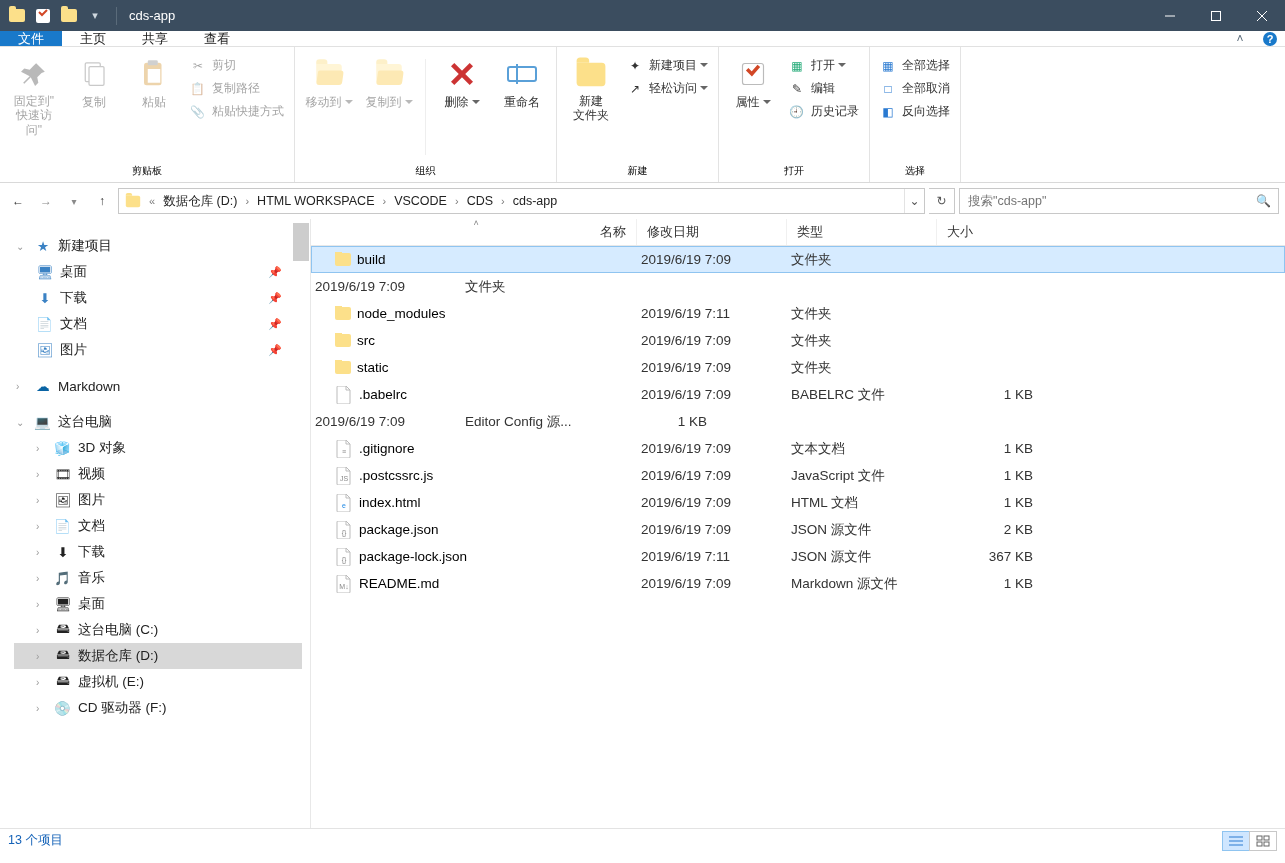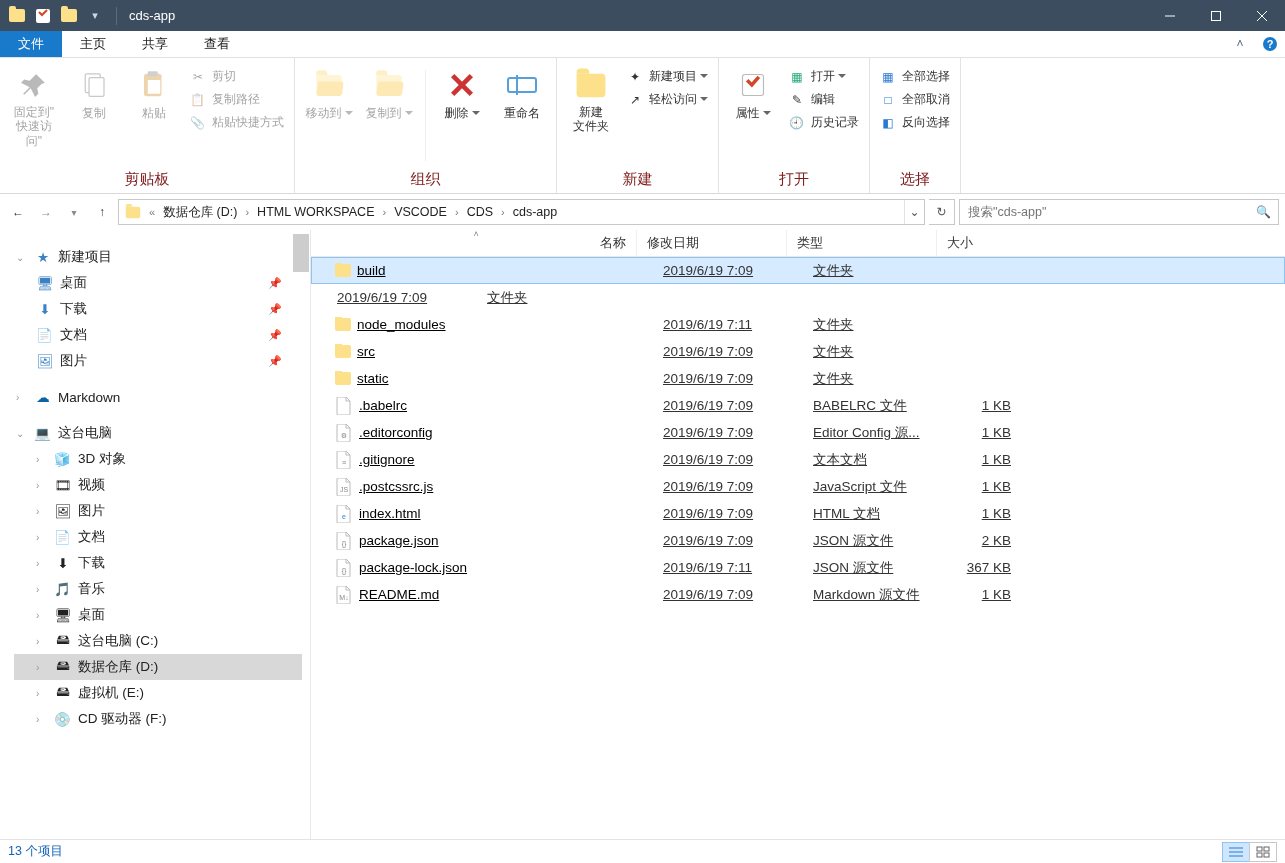--- a/index.html
+++ b/index.html
@@ -12,32 +12,32 @@
 .titlebar .divider { width: 1px; height: 18px; background: #5a6b7a; margin: 0 4px; }
 .titlebar .title { padding-left: 8px; font-size: 13px; }
 .titlebar .spacer { flex: 1; }
 .titlebar .winbtn { width: 46px; height: 31px; display: flex; align-items: center; justify-content: center; color: #fff; }
 .folder-glyph { width: 16px; height: 13px; display: inline-block; position: relative; background: #fce08a; border-radius: 0 2px 2px 2px; }
 .folder-glyph::before { content: ""; position: absolute; top: -3px; left: 0; width: 7px; height: 3px; background: #fce08a; border-radius: 2px 2px 0 0; }
 .folder-glyph.open { background: #ffe9a6; }
 .folder-glyph.open::after{ content:""; position:absolute; bottom:0; left:0; width:16px; height:9px; background:#fccf5a; border-radius:1px 2px 2px 2px; transform: skewX(-8deg); transform-origin: bottom left;}
 
 
-.tabrow { height: 27px; background: #fff; display: flex; border-bottom: 1px solid #e1e1e1; }
+.tabrow { height: 16px; background: #fff; display: flex; border-bottom: 1px solid #e1e1e1; }
 .tab { padding: 0 18px; display: flex; align-items: center; font-size: 13px; color: #222; }
 .tab.file { background: #1979ca; color: #fff; }
 .tab.active { background: #fff; border-top: 0; }
 .tabrow .grow { flex: 1; }
 .tabrow .ctl { width: 30px; display: flex; align-items: center; justify-content: center; color: #5a6b7a; }
 
 
 .ribbon { height: 136px; background: #fff; border-bottom: 1px solid #d9d9d9; display: flex; }
 .group { border-right: 1px solid #e3e3e3; display: flex; flex-direction: column; align-items: center; padding: 2px 6px 0; }
 .group-body { flex: 1; display: flex; align-items: flex-start; gap: 4px; padding-top: 4px;}
-.group-label { font-size: 15px; color: #7f1d1d; padding: 3px 0 4px; }
+.group-label { font-size: 10px; color: #000000; padding: 3px 0 4px; }
 .bigbtn { width: 56px; display: flex; flex-direction: column; align-items: center; gap: 3px; padding: 4px 2px; color: #333; text-align:center;}
 .bigbtn.disabled { opacity: 0.45; }
 .bigbtn .ic { width: 34px; height: 34px; display: flex; align-items: center; justify-content: center; }
 .smallcol { display: flex; flex-direction: column; gap: 2px; justify-content: center; padding-top: 2px;}
 .smallbtn { display: flex; align-items: center; gap: 6px; padding: 2px 4px; font-size: 12px; color: #333; white-space: nowrap; }
 .smallbtn.disabled { opacity: 0.45; }
 .smallbtn .sic { width: 16px; height: 16px; display:flex; align-items:center; justify-content:center; }
 .drop::after { content:""; display:inline-block; margin-left:3px; border:4px solid transparent; border-top-color:#666; transform: translateY(2px);}
 
 
@@ -68,21 +68,21 @@
 .caret { width:12px; color:#9a9a9a; font-size:10px;}
 
 .listpane { flex:1; display:flex; flex-direction:column; border-left: 1px solid #e8e8e8;}
 .cols { height:27px; display:flex; align-items:center; border-bottom: 1px solid #e8e8e8; font-size: 13px; color:#333; }
 .cols .col { padding: 0 10px; border-right: 1px solid #f0f0f0; height:100%; display:flex; align-items:center; gap:6px;}
 .cols .col:last-child { border-right:0; }
 .cols .sortmark { font-size:9px; color:#888; margin: 0 auto;}
 .rows { flex:1; overflow:auto; font-size: 13.5px; }
 .row { display:flex; align-items:center; height:27px; }
 .row.sel { background:#d6ebff; box-shadow: inset 0 0 0 1px #8fc4f0; }
-.row .c { padding: 0 26px; overflow:hidden; text-overflow: ellipsis; white-space:nowrap; display:flex; align-items:center; gap:6px;text-decoration:underline;}
+.row .c { padding: 0 4px; overflow:hidden; text-overflow: ellipsis; white-space:nowrap; display:flex; align-items:center; gap:6px;}
 .c-name { flex: 0 0 326px; padding-left: 24px !important;}
 .c-date { flex: 0 0 150px; color:#333;}
 .c-type { flex: 0 0 150px; color:#333;}
 .c-size { flex: 0 0 100px; justify-content:flex-end; color:#333;}
 .fic { width:18px; height:18px; display:flex; align-items:center; justify-content:center;}
 
 
 .status { height:24px; border-top:1px solid #e3e3e3; display:flex; align-items:center; padding: 0 8px; font-size: 12.5px; color:#1462b8;}
 .status .grow { flex:1; }
 .status .viewbtn { width:28px; height:20px; border:1px solid #c8c8c8; display:flex; align-items:center; justify-content:center; margin-left:-1px;}
@@ -500,30 +500,20 @@
                 <text x="8" y="14" text-anchor="middle" font-size="7" fill="#888"></text>
               </svg>
             </span>
             <span>.babelrc</span>
           </div>
           <div class="c c-date">2019/6/19 7:09</div>
           <div class="c c-type">BABELRC 文件</div>
           <div class="c c-size">1 KB</div>
         </div>
         <div class="row">
-          <div class="c c-name">
-            <span class="fic">
-              <svg width="16" height="18" viewBox="0 0 16 18">
-                <path d="M2 0 h8 l4 4 v13 a1 1 0 0 1 -1 1 h-11 a1 1 0 0 1 -1 -1 v-16 a1 1 0 0 1 1 -1 z" fill="#fff" stroke="#bbb"></path>
-                <path d="M10 0 v4 h4" fill="none" stroke="#bbb"></path>
-                <text x="8" y="14" text-anchor="middle" font-size="7" fill="#888">⚙</text>
-              </svg>
-            </span>
-            <span>.editorconfig</span>
-          </div>
           <div class="c c-date">2019/6/19 7:09</div>
           <div class="c c-type">Editor Config 源...</div>
           <div class="c c-size">1 KB</div>
         </div>
         <div class="row">
           <div class="c c-name">
             <span class="fic">
               <svg width="16" height="18" viewBox="0 0 16 18">
                 <path d="M2 0 h8 l4 4 v13 a1 1 0 0 1 -1 1 h-11 a1 1 0 0 1 -1 -1 v-16 a1 1 0 0 1 1 -1 z" fill="#fff" stroke="#bbb"></path>
                 <path d="M10 0 v4 h4" fill="none" stroke="#bbb"></path>

